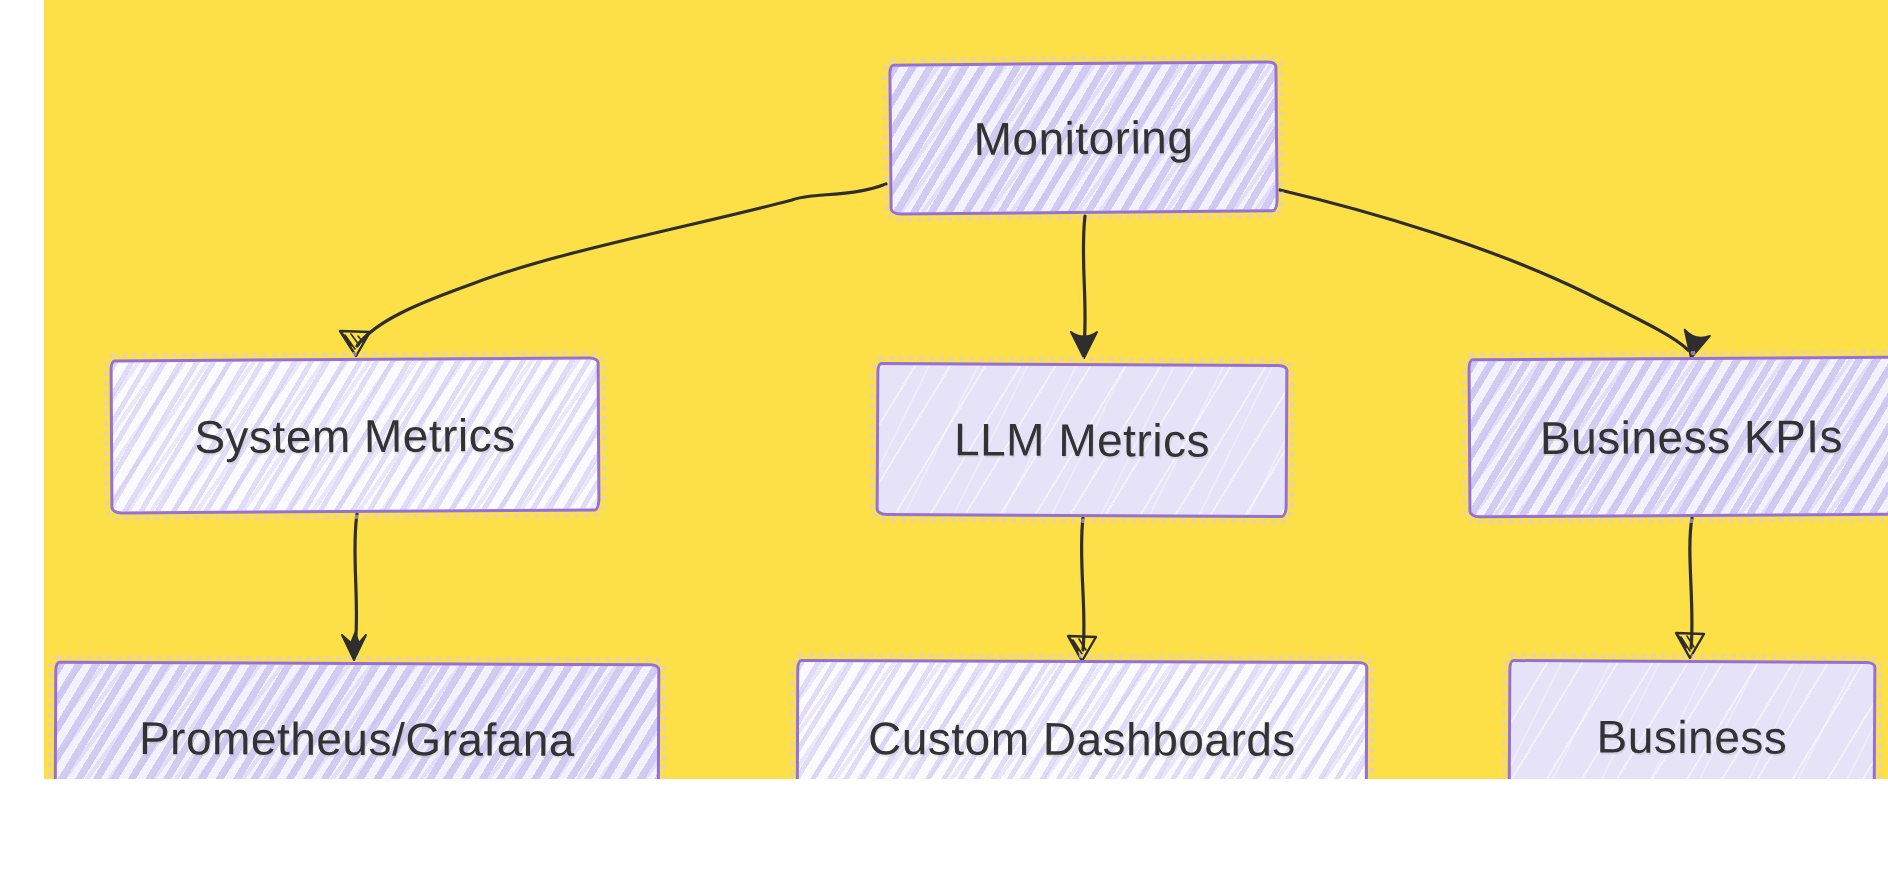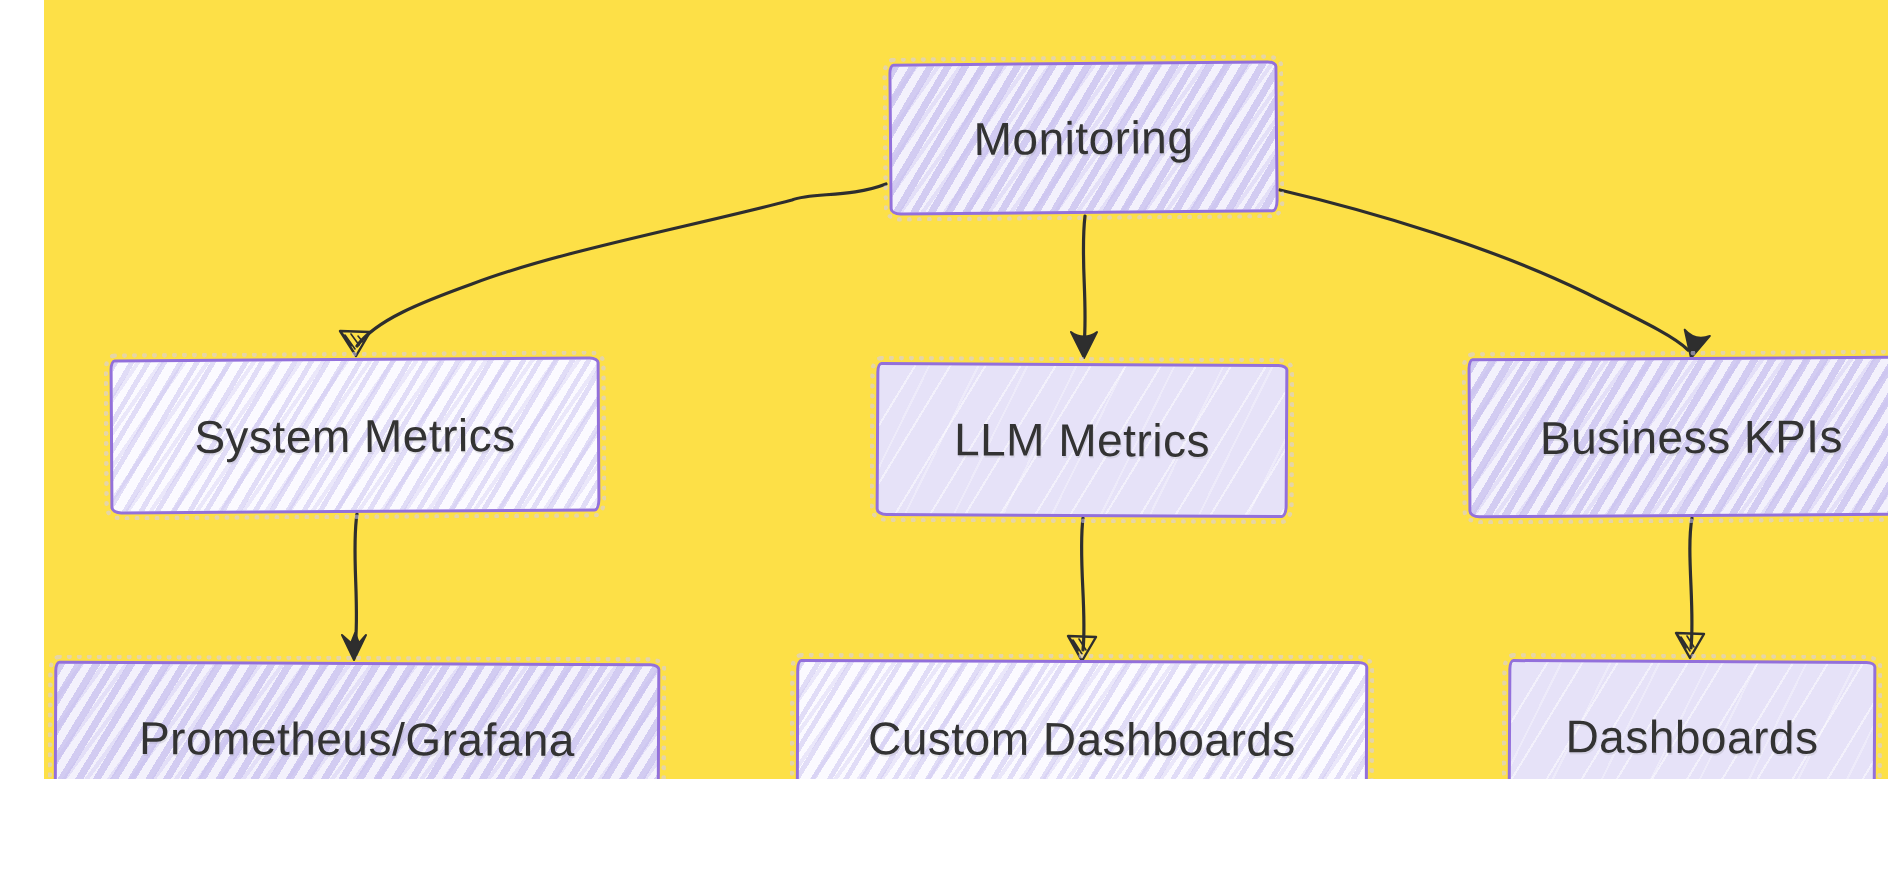--- a/index.html
+++ b/index.html
@@ -145,16 +145,16 @@
 
   <div class="node node-prometheus-grafana fill-medium">
     <span>Prometheus/Grafana</span>
   </div>
 
   <div class="node node-custom-dashboards fill-light">
     <span>Custom Dashboards</span>
   </div>
 
   <div class="node node-analytics fill-dense">
-    <span>Dashboards</span>
+    <span>Business</span>
   </div>
 
 </div>
 
 </body></html>

